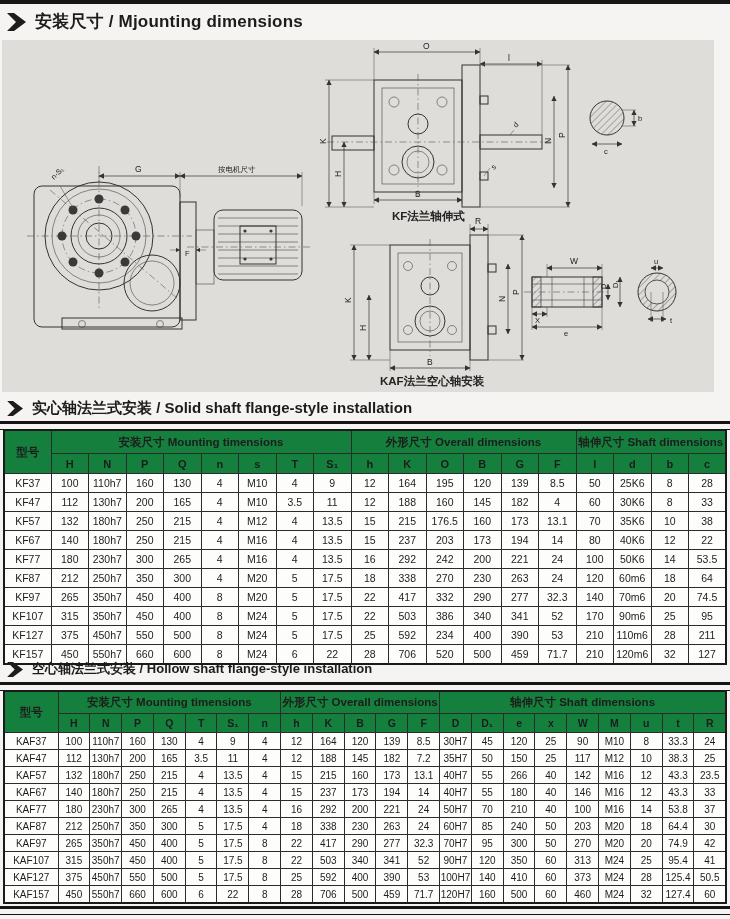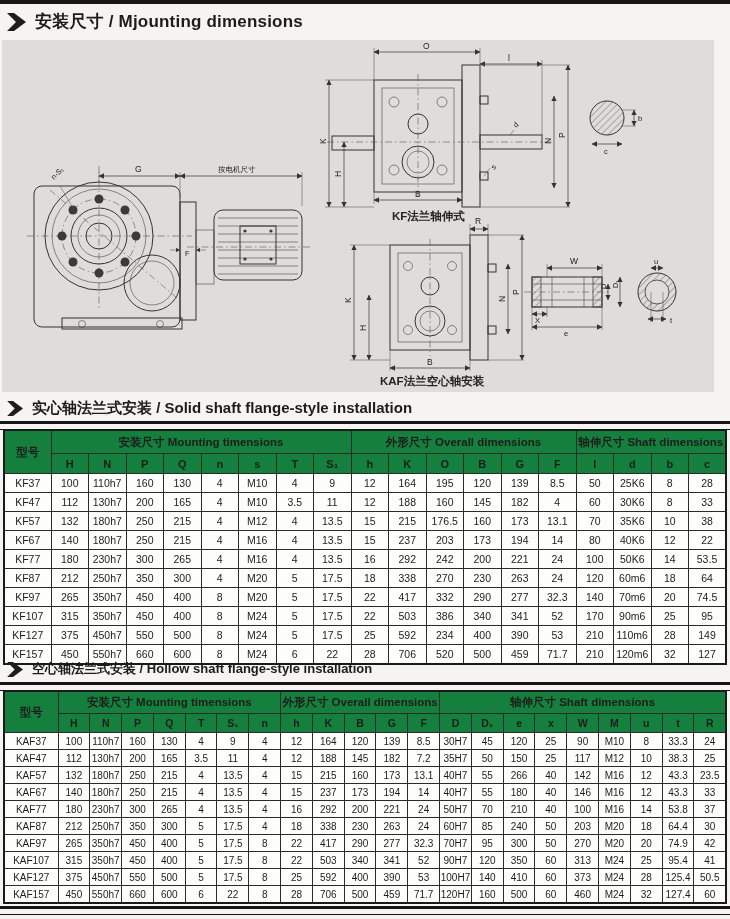--- a/index.html
+++ b/index.html
@@ -508,21 +508,21 @@
           <td>17.5</td>
           <td>25</td>
           <td>592</td>
           <td>234</td>
           <td>400</td>
           <td>390</td>
           <td>53</td>
           <td>210</td>
           <td>110m6</td>
           <td>28</td>
-          <td>149</td>
+          <td>211</td>
         </tr>
         <tr>
           <td class="model-cell">KF157</td>
           <td>450</td>
           <td>550h7</td>
           <td>660</td>
           <td>600</td>
           <td>8</td>
           <td>M24</td>
           <td>6</td>

